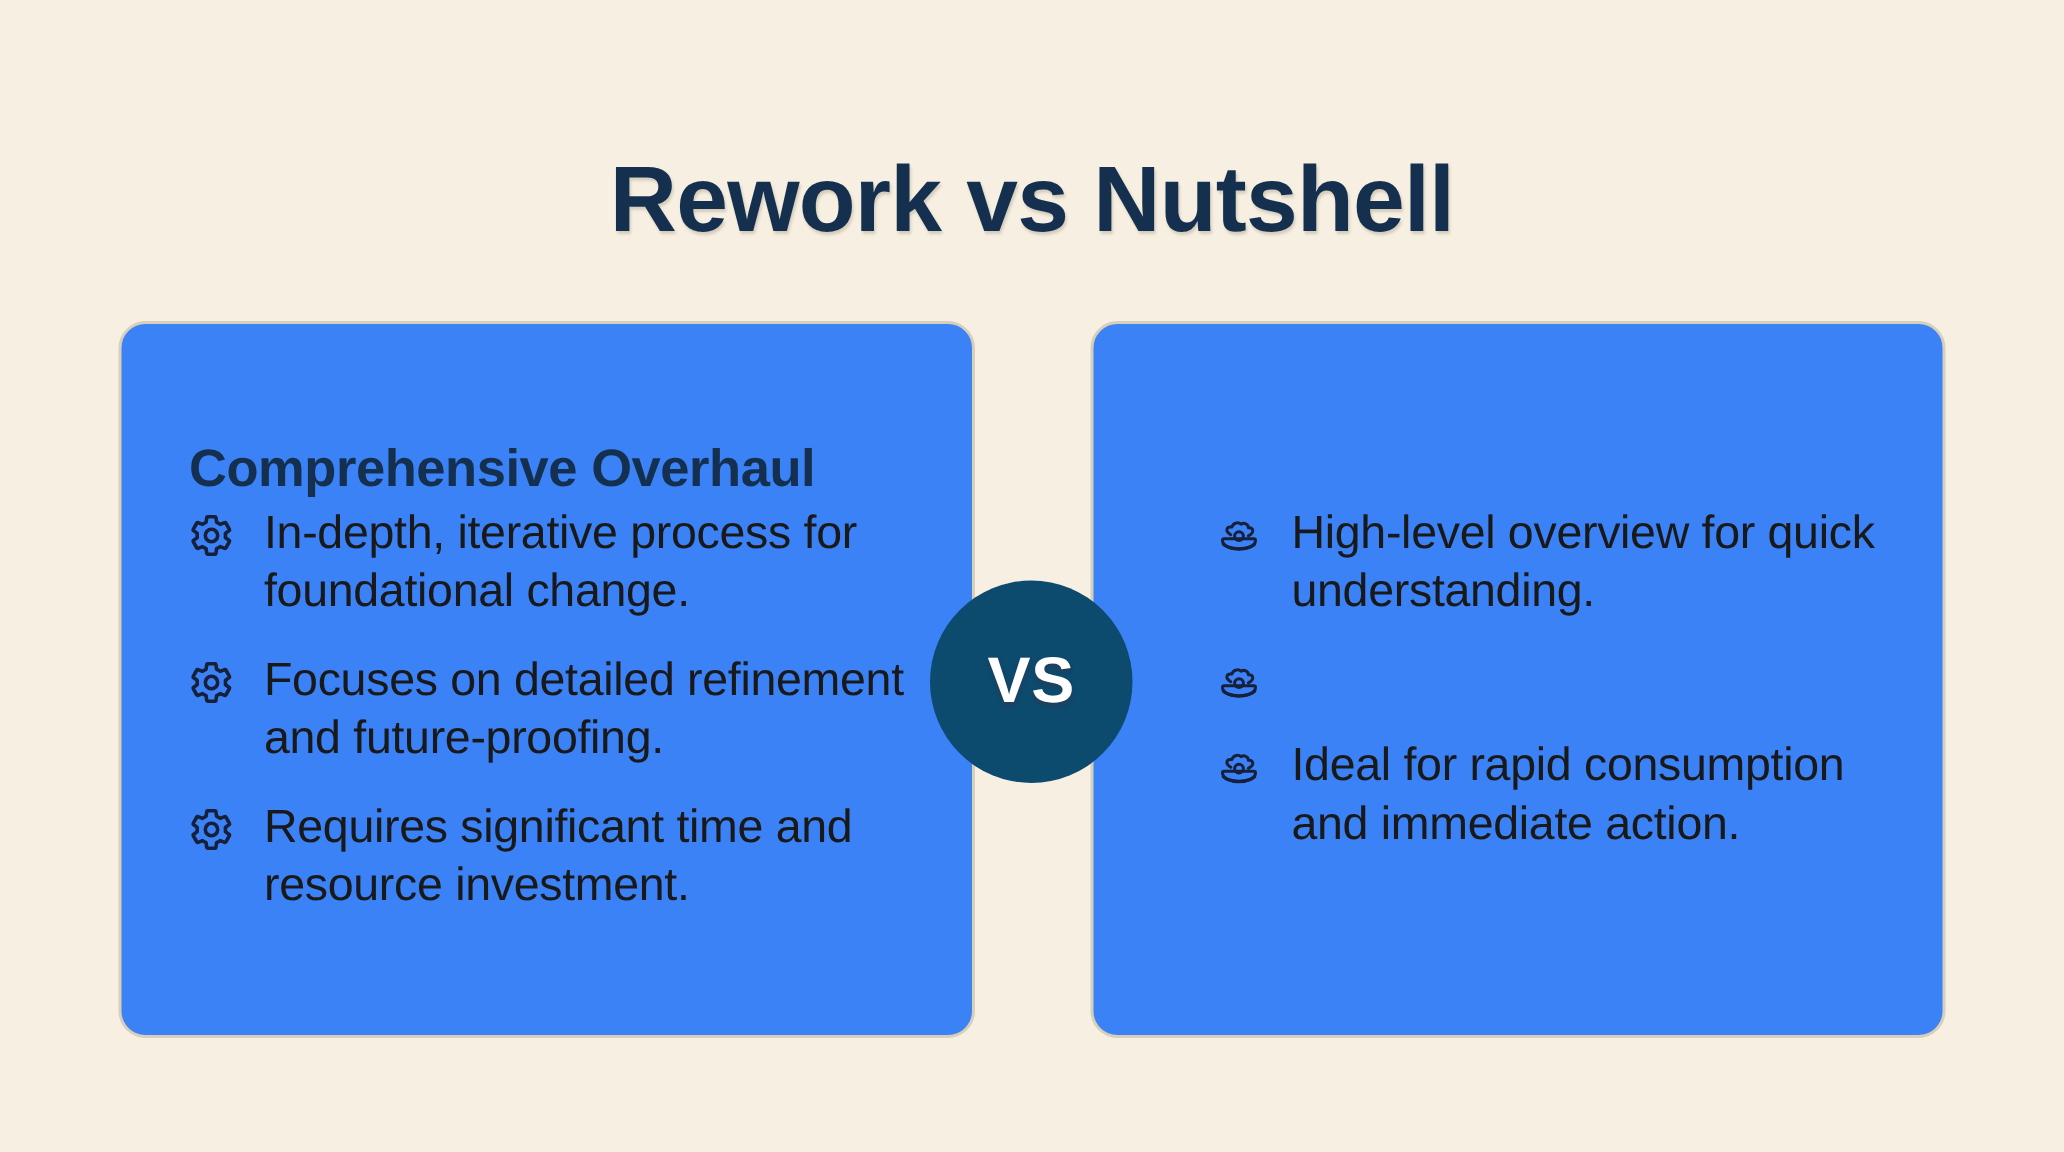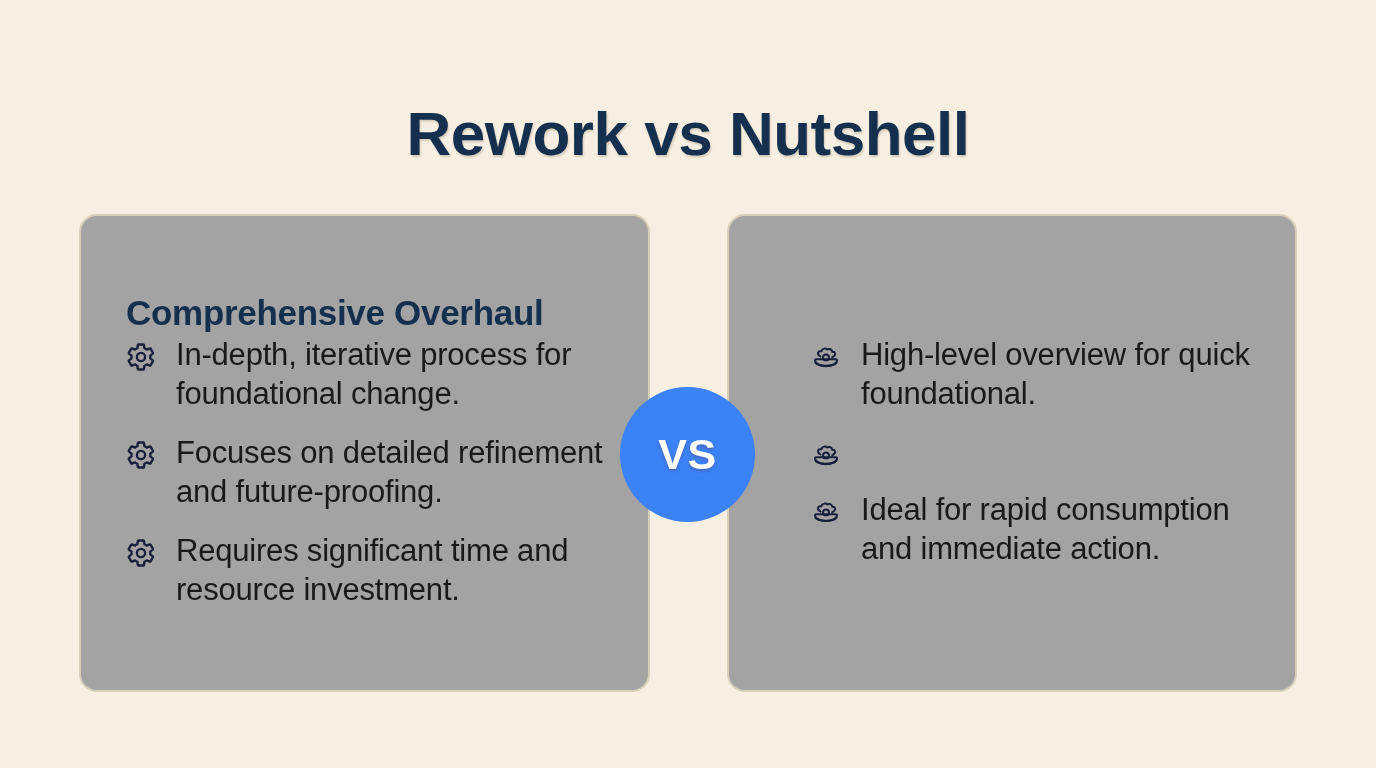--- a/index.html
+++ b/index.html
@@ -35,21 +35,21 @@
     text-shadow: 1px 2px 2px rgba(90, 75, 50, 0.22);
     line-height: 1.1;
   }
 
   
   .card {
     position: absolute;
     top: 214px;
     height: 478px;
     box-sizing: border-box;
-    background: #a3a3a3;
+    background: #3b82f6;
     border: 2px solid #d8cfba;
     border-radius: 18px;
   }
   .card-left  { left: 79px;  width: 571px; }
   .card-right { left: 727px; width: 570px; }
 
   .card-title {
     position: absolute;
     top: 48px;
     font-size: 35px;
@@ -100,21 +100,21 @@
   }
 
   
   .vs-badge {
     position: absolute;
     left: 620px;
     top: 387px;
     width: 135px;
     height: 135px;
     border-radius: 50%;
-    background: #3b82f6;
+    background: #0c4a6e;
     display: flex;
     align-items: center;
     justify-content: center;
     z-index: 5;
   }
   .vs-badge-label {
     color: #ffffff;
     font-size: 43px;
     font-weight: bold;
     letter-spacing: 0.5px;
@@ -176,21 +176,21 @@
 
       <li class="bullet-item">
         <span class="bullet-icon">
           <svg viewBox="0 0 24 24" fill="none" stroke="#17203a" stroke-width="1.6" stroke-linecap="round" stroke-linejoin="round">
             <path d="M7.6 11.6c-1.5-.9-2.3-2-2-3 .3-1 1.5-1.3 2.6-1.1.3-1.1 1.2-2 2.4-2.2 1-.2 1.9.1 2.5.7.7-.5 1.7-.6 2.5-.2.9.4 1.4 1.2 1.4 2.1 1.1-.1 2.1.4 2.3 1.3.3 1.1-.8 2.2-2.3 3"></path>
             <path d="M3.2 14.6c0-.5.4-.9.9-.9h15.8c.5 0 .9.4.9.9 0 2.6-4 4.7-8.8 4.7s-8.8-2.1-8.8-4.7z"></path>
             <path d="M3.6 16.6c1.3 1.4 4.5 2.4 8.4 2.4s7.1-1 8.4-2.4"></path>
             <circle cx="12" cy="12.3" r="2.35"></circle>
           </svg>
         </span>
-        <span class="bullet-text">High-level overview for quick foundational.</span>
+        <span class="bullet-text">High-level overview for quick understanding.</span>
       </li>
 
       <li class="bullet-item">
         <span class="bullet-icon">
           <svg viewBox="0 0 24 24" fill="none" stroke="#17203a" stroke-width="1.6" stroke-linecap="round" stroke-linejoin="round">
             <path d="M7.6 11.6c-1.5-.9-2.3-2-2-3 .3-1 1.5-1.3 2.6-1.1.3-1.1 1.2-2 2.4-2.2 1-.2 1.9.1 2.5.7.7-.5 1.7-.6 2.5-.2.9.4 1.4 1.2 1.4 2.1 1.1-.1 2.1.4 2.3 1.3.3 1.1-.8 2.2-2.3 3"></path>
             <path d="M3.2 14.6c0-.5.4-.9.9-.9h15.8c.5 0 .9.4.9.9 0 2.6-4 4.7-8.8 4.7s-8.8-2.1-8.8-4.7z"></path>
             <path d="M3.6 16.6c1.3 1.4 4.5 2.4 8.4 2.4s7.1-1 8.4-2.4"></path>
             <circle cx="12" cy="12.3" r="2.35"></circle>
           </svg>

